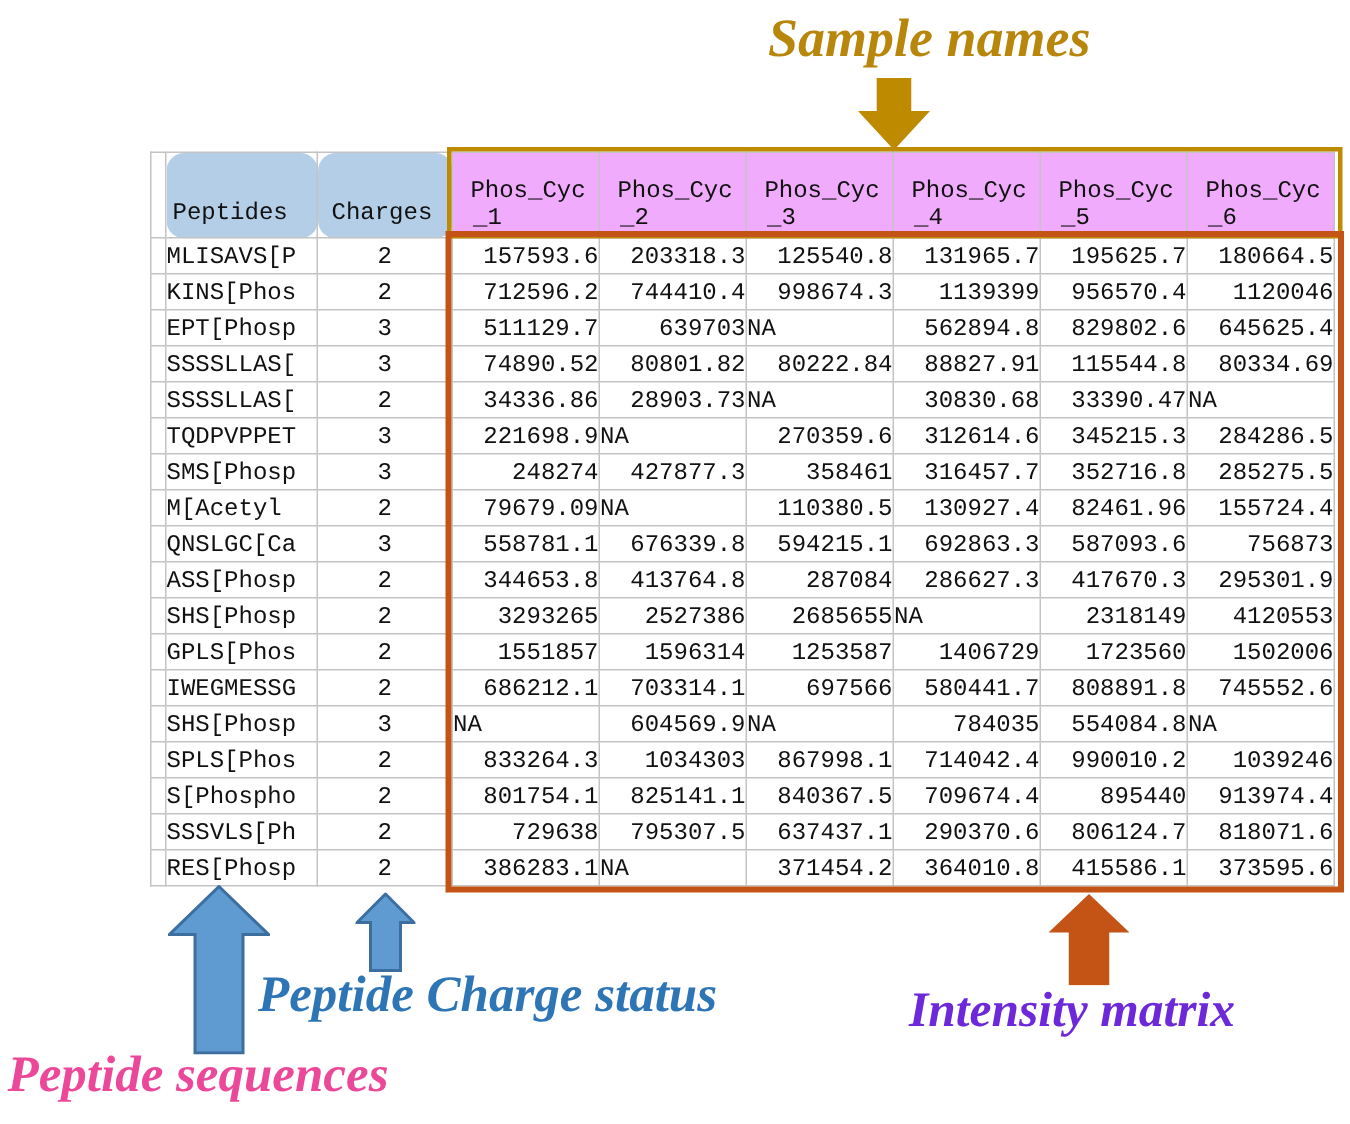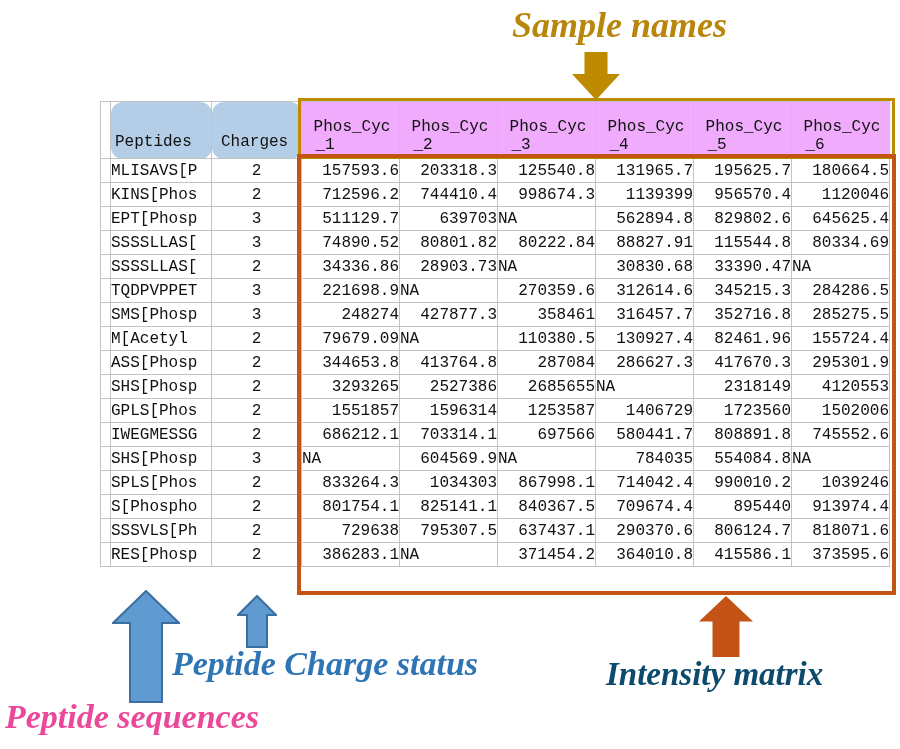--- a/index.html
+++ b/index.html
@@ -5,21 +5,21 @@
   html,body{margin:0;padding:0;background:#ffffff;}
   .stage{
     position:relative;width:900px;height:749px;background:#ffffff;overflow:hidden;
     font-family:"Liberation Mono","DejaVu Sans Mono",monospace;
   }
   
   .ann{position:absolute;font-family:"Liberation Serif","DejaVu Serif",serif;font-weight:bold;white-space:nowrap;font-style:italic;}
   #title{left:512px;top:4px;font-size:36px;color:#B8860B;}
   #lbl-charge{left:172px;top:645px;font-size:34px;color:#2E75B6;}
   #lbl-seq{left:5px;top:698px;font-size:34px;color:#ec4899;}
-  #lbl-matrix{left:606px;top:656px;font-size:33px;color:#0c4a6e;}
+  #lbl-matrix{left:606px;top:656px;font-size:33px;color:#6d28d9;}
   
   .arrow{position:absolute;}
   #arrow-gold{left:572px;top:52px;width:48px;height:48px;background:#BE8A00;
     clip-path:polygon(26% 0,74% 0,74% 46%,100% 46%,50% 100%,0 46%,26% 46%);}
   #arrow-orange{left:699px;top:596px;width:54px;height:61px;background:#C35415;
     clip-path:polygon(50% 0,100% 42%,75% 42%,75% 100%,25% 100%,25% 42%,0 42%);}
   
   #grid{position:absolute;left:100px;top:101px;border-collapse:collapse;table-layout:fixed;}
   #grid th,#grid td{border:1px solid #C3C3C3;margin:0;overflow:hidden;white-space:nowrap;
     font-weight:normal;font-size:16px;color:#111;box-sizing:border-box;}
@@ -179,20 +179,31 @@
           <td class="chg">2</td>
           <td class="num">79679.09</td>
           <td class="na">NA</td>
           <td class="num">110380.5</td>
           <td class="num">130927.4</td>
           <td class="num">82461.96</td>
           <td class="num">155724.4</td>
         </tr>
         <tr>
           <td class="sliver"></td>
+          <td class="pep">QNSLGC[Ca</td>
+          <td class="chg">3</td>
+          <td class="num">558781.1</td>
+          <td class="num">676339.8</td>
+          <td class="num">594215.1</td>
+          <td class="num">692863.3</td>
+          <td class="num">587093.6</td>
+          <td class="num">756873</td>
+        </tr>
+        <tr>
+          <td class="sliver"></td>
           <td class="pep">ASS[Phosp</td>
           <td class="chg">2</td>
           <td class="num">344653.8</td>
           <td class="num">413764.8</td>
           <td class="num">287084</td>
           <td class="num">286627.3</td>
           <td class="num">417670.3</td>
           <td class="num">295301.9</td>
         </tr>
         <tr>

